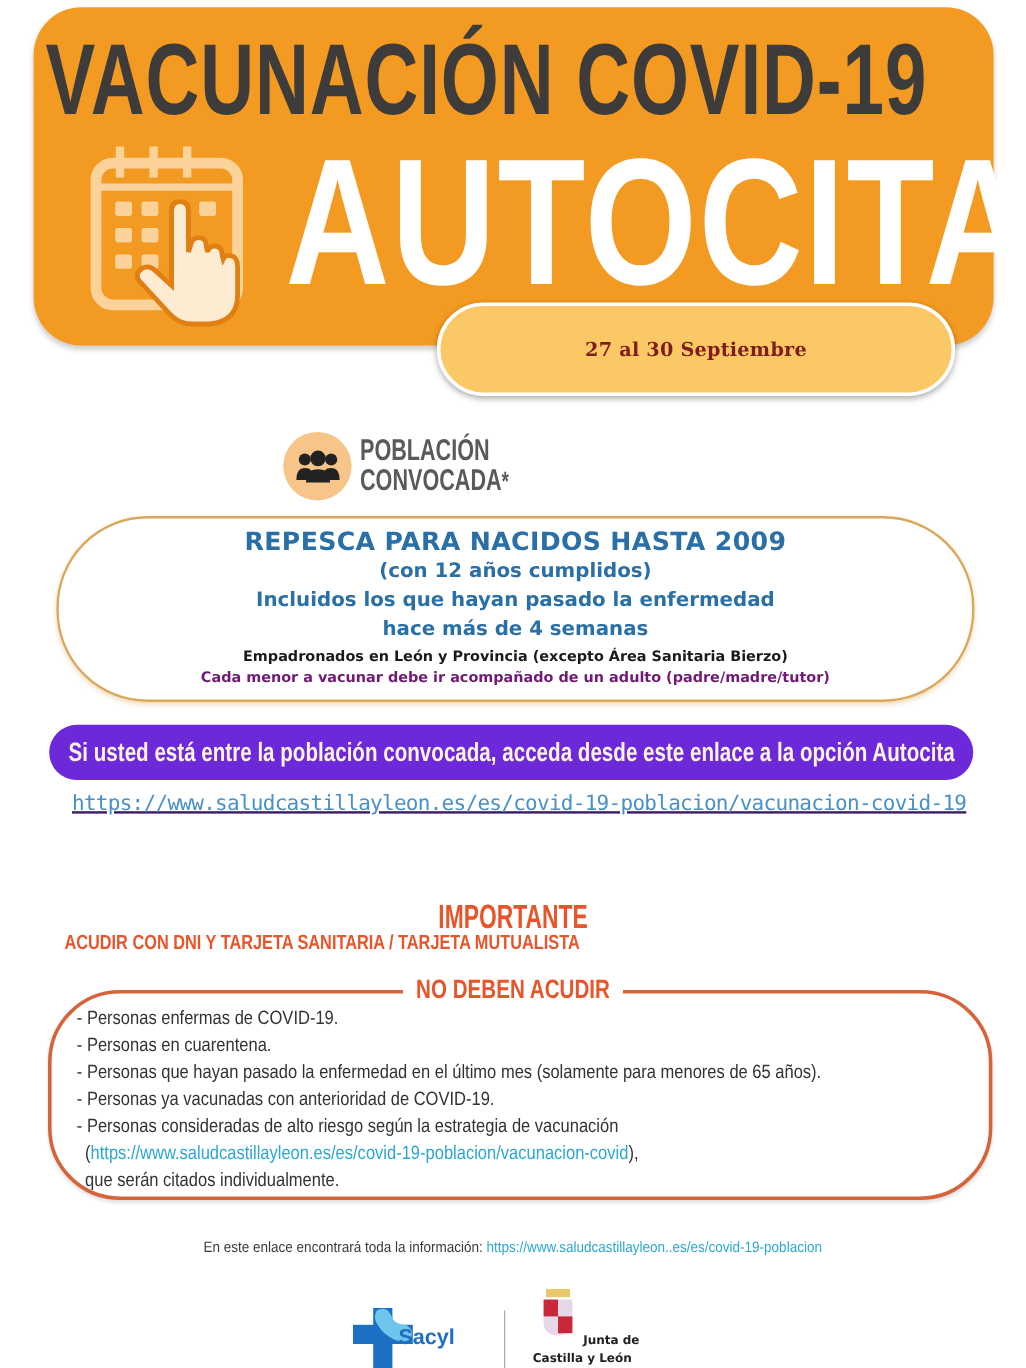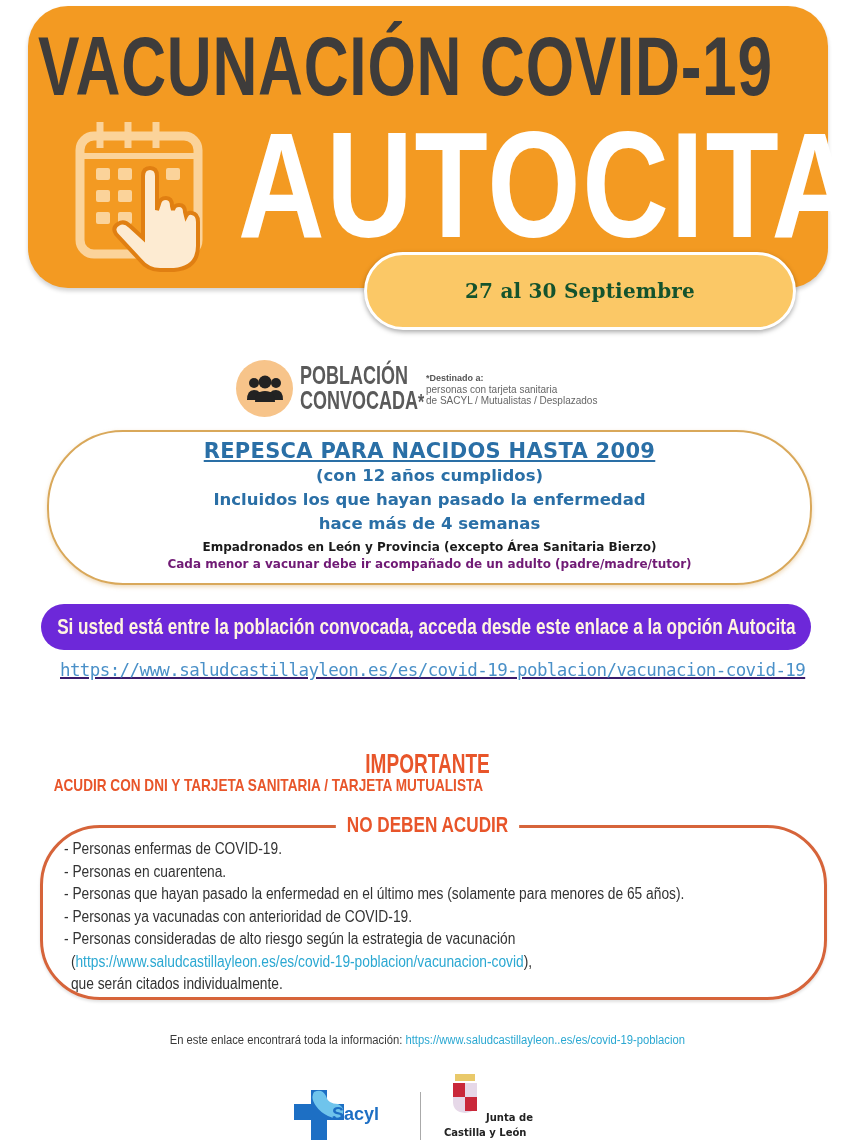--- a/index.html
+++ b/index.html
@@ -28,22 +28,22 @@
   }
   .calendar-icon { position: absolute; left: 70px; top: 118px; width: 150px; height: 160px; }
 
   .date-pill {
     position: absolute; left: 364px; top: 252px; width: 432px; height: 78px;
     background: #fbc866; border-radius: 40px; border: 3px solid #ffffff;
     box-shadow: 0 2px 5px rgba(0,0,0,0.35);
     display: flex; align-items: center; justify-content: center;
   }
   .date-pill span {
-    font-family: "DejaVu Serif", serif; font-weight: 700; font-size: 20px;
-    color: #14532d; letter-spacing: 0.2px;
+    font-family: "DejaVu Serif", serif; font-weight: 700; font-size: 16px;
+    color: #7f1d1d; letter-spacing: 0.2px;
   }
 
   
   .pob { position: absolute; left: 236px; top: 360px; width: 420px; height: 56px; }
   .pob-circle {
     position: absolute; left: 0; top: 0; width: 57px; height: 57px; border-radius: 50%;
     background: #f7c48a; display: flex; align-items: center; justify-content: center;
   }
   .pob-title {
     position: absolute; left: 64px; top: 3px; font-weight: 700; font-size: 25px;
@@ -54,21 +54,21 @@
   .pob-dest { position: absolute; left: 190px; top: 12px; font-size: 10px; line-height: 11px; color: #666; }
   .pob-dest b { font-weight: 700; color: #555; font-size: 9px; }
 
   
   .repesca {
     position: absolute; left: 47px; top: 430px; width: 765px; height: 155px;
     border: 2px solid #d9a85a; border-radius: 76px / 76px;
     box-shadow: 0 2px 4px rgba(210,150,60,0.35);
     text-align: center; padding-top: 6px;
   }
-  .rep-h1 { font-family: "DejaVu Sans", sans-serif; font-weight: 700; font-size: 21px; color: #2a6fa6; line-height: 26px; letter-spacing: 0.3px; text-decoration: underline; }
+  .rep-h1 { font-family: "DejaVu Sans", sans-serif; font-weight: 700; font-size: 21px; color: #2a6fa6; line-height: 26px; letter-spacing: 0.3px; }
   .rep-h2 { font-family: "DejaVu Sans", sans-serif; font-weight: 700; font-size: 16.5px; color: #2a6fa6; line-height: 24px; }
   .rep-black { font-family: "DejaVu Sans", sans-serif; font-weight: 700; font-size: 12px; color: #1a1a1a; line-height: 18px; margin-top: 2px; }
   .rep-red { font-family: "DejaVu Sans", sans-serif; font-weight: 700; font-size: 12px; color: #701a75; line-height: 16px; }
 
   
   .cta {
     position: absolute; left: 41px; top: 604px; width: 770px; height: 46px;
     background: #6d28d9; border-radius: 23px; display: flex; align-items: center; justify-content: center;
   }
   .cta span {
@@ -159,25 +159,20 @@
         <circle cx="30" cy="9" r="5" fill="#222"></circle>
       <circle cx="19" cy="8" r="6.5" fill="#222"></circle>
       <path d="M1 26 Q1 16 8 16 Q12 16 13 18 L25 18 Q26 16 30 16 Q37 16 37 26 Z" fill="#222"></path>
       <path d="M9 28 Q9 17 19 17 Q29 17 29 28 Z" fill="#222"></path>
     </svg>
   </div>
   <div class="pob-title">
     <div>POBLACIÓN</div>
     <div><span>CONVOCADA</span><span class="star">*</span></div>
   </div>
-  <div class="pob-dest">
-    <b>*Destinado a:</b><br>
-    <span>personas con tarjeta sanitaria</span><br>
-    <span>de SACYL / Mutualistas / Desplazados</span>
-  </div>
 </div>
 
 <div class="repesca">
   <div class="rep-h1">REPESCA PARA NACIDOS HASTA 2009</div>
   <div class="rep-h2">(con 12 años cumplidos)</div>
   <div class="rep-h2">Incluidos los que hayan pasado la enfermedad</div>
   <div class="rep-h2">hace más de 4 semanas</div>
   <div class="rep-black">Empadronados en León y Provincia (excepto Área Sanitaria Bierzo)</div>
   <div class="rep-red">Cada menor a vacunar debe ir acompañado de un adulto (padre/madre/tutor)</div>
 </div>

